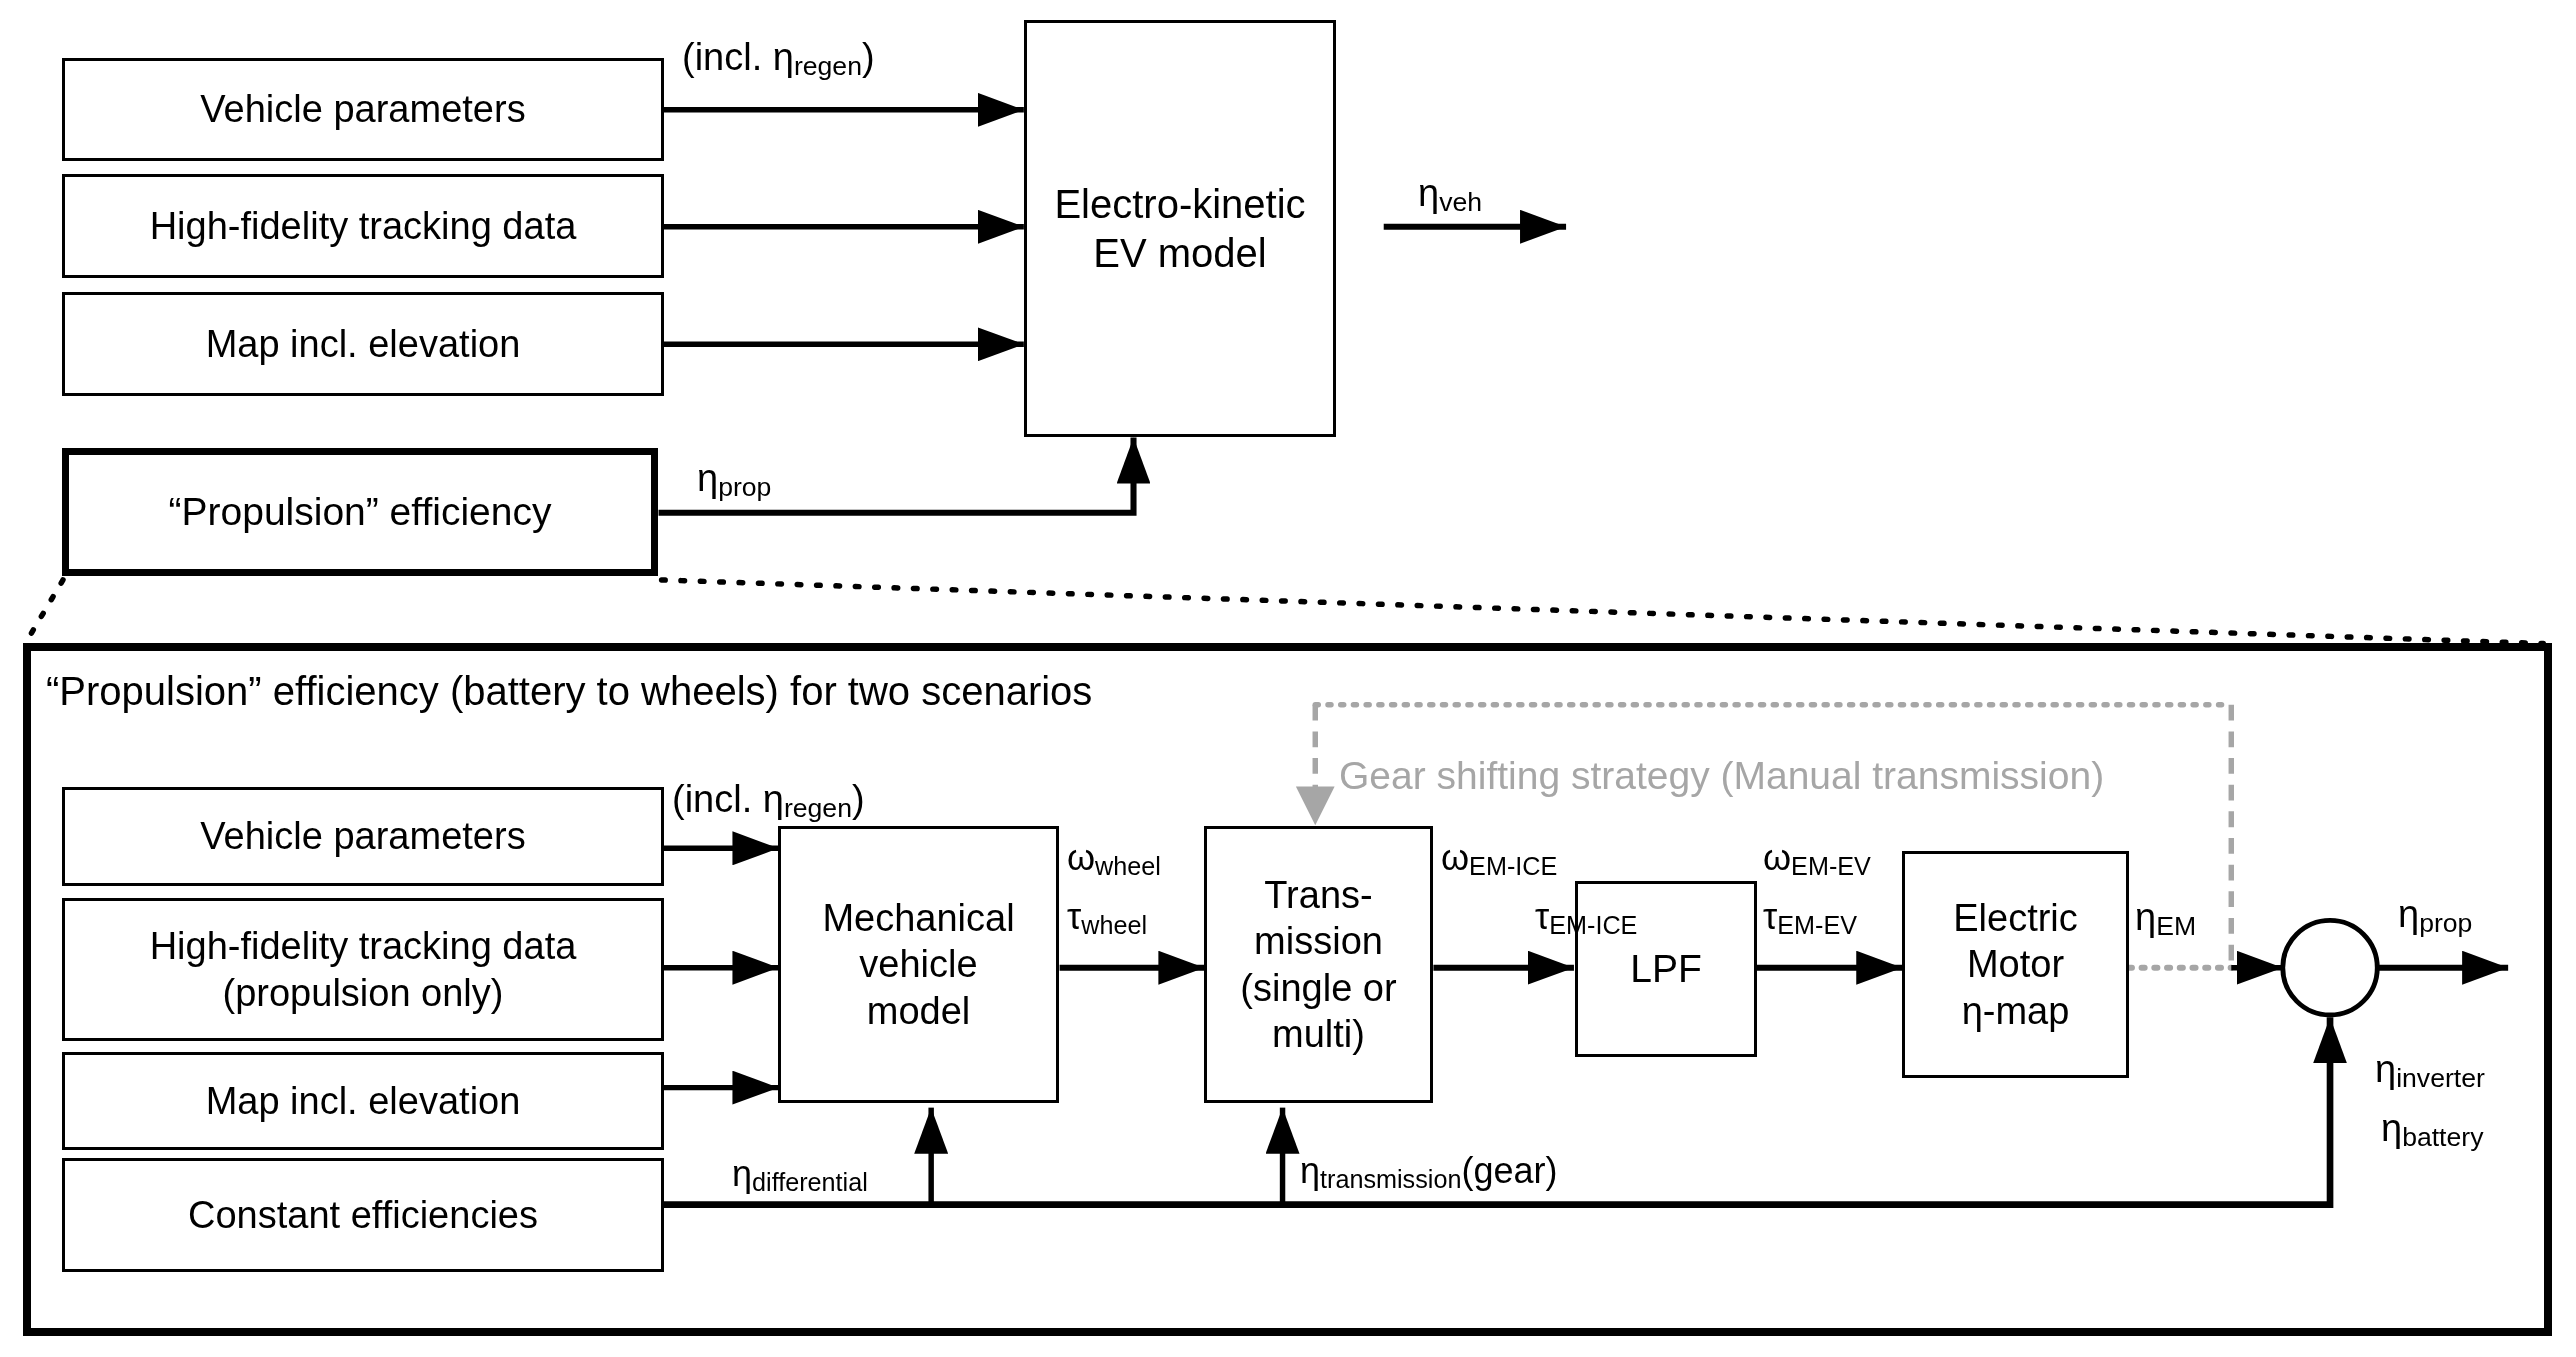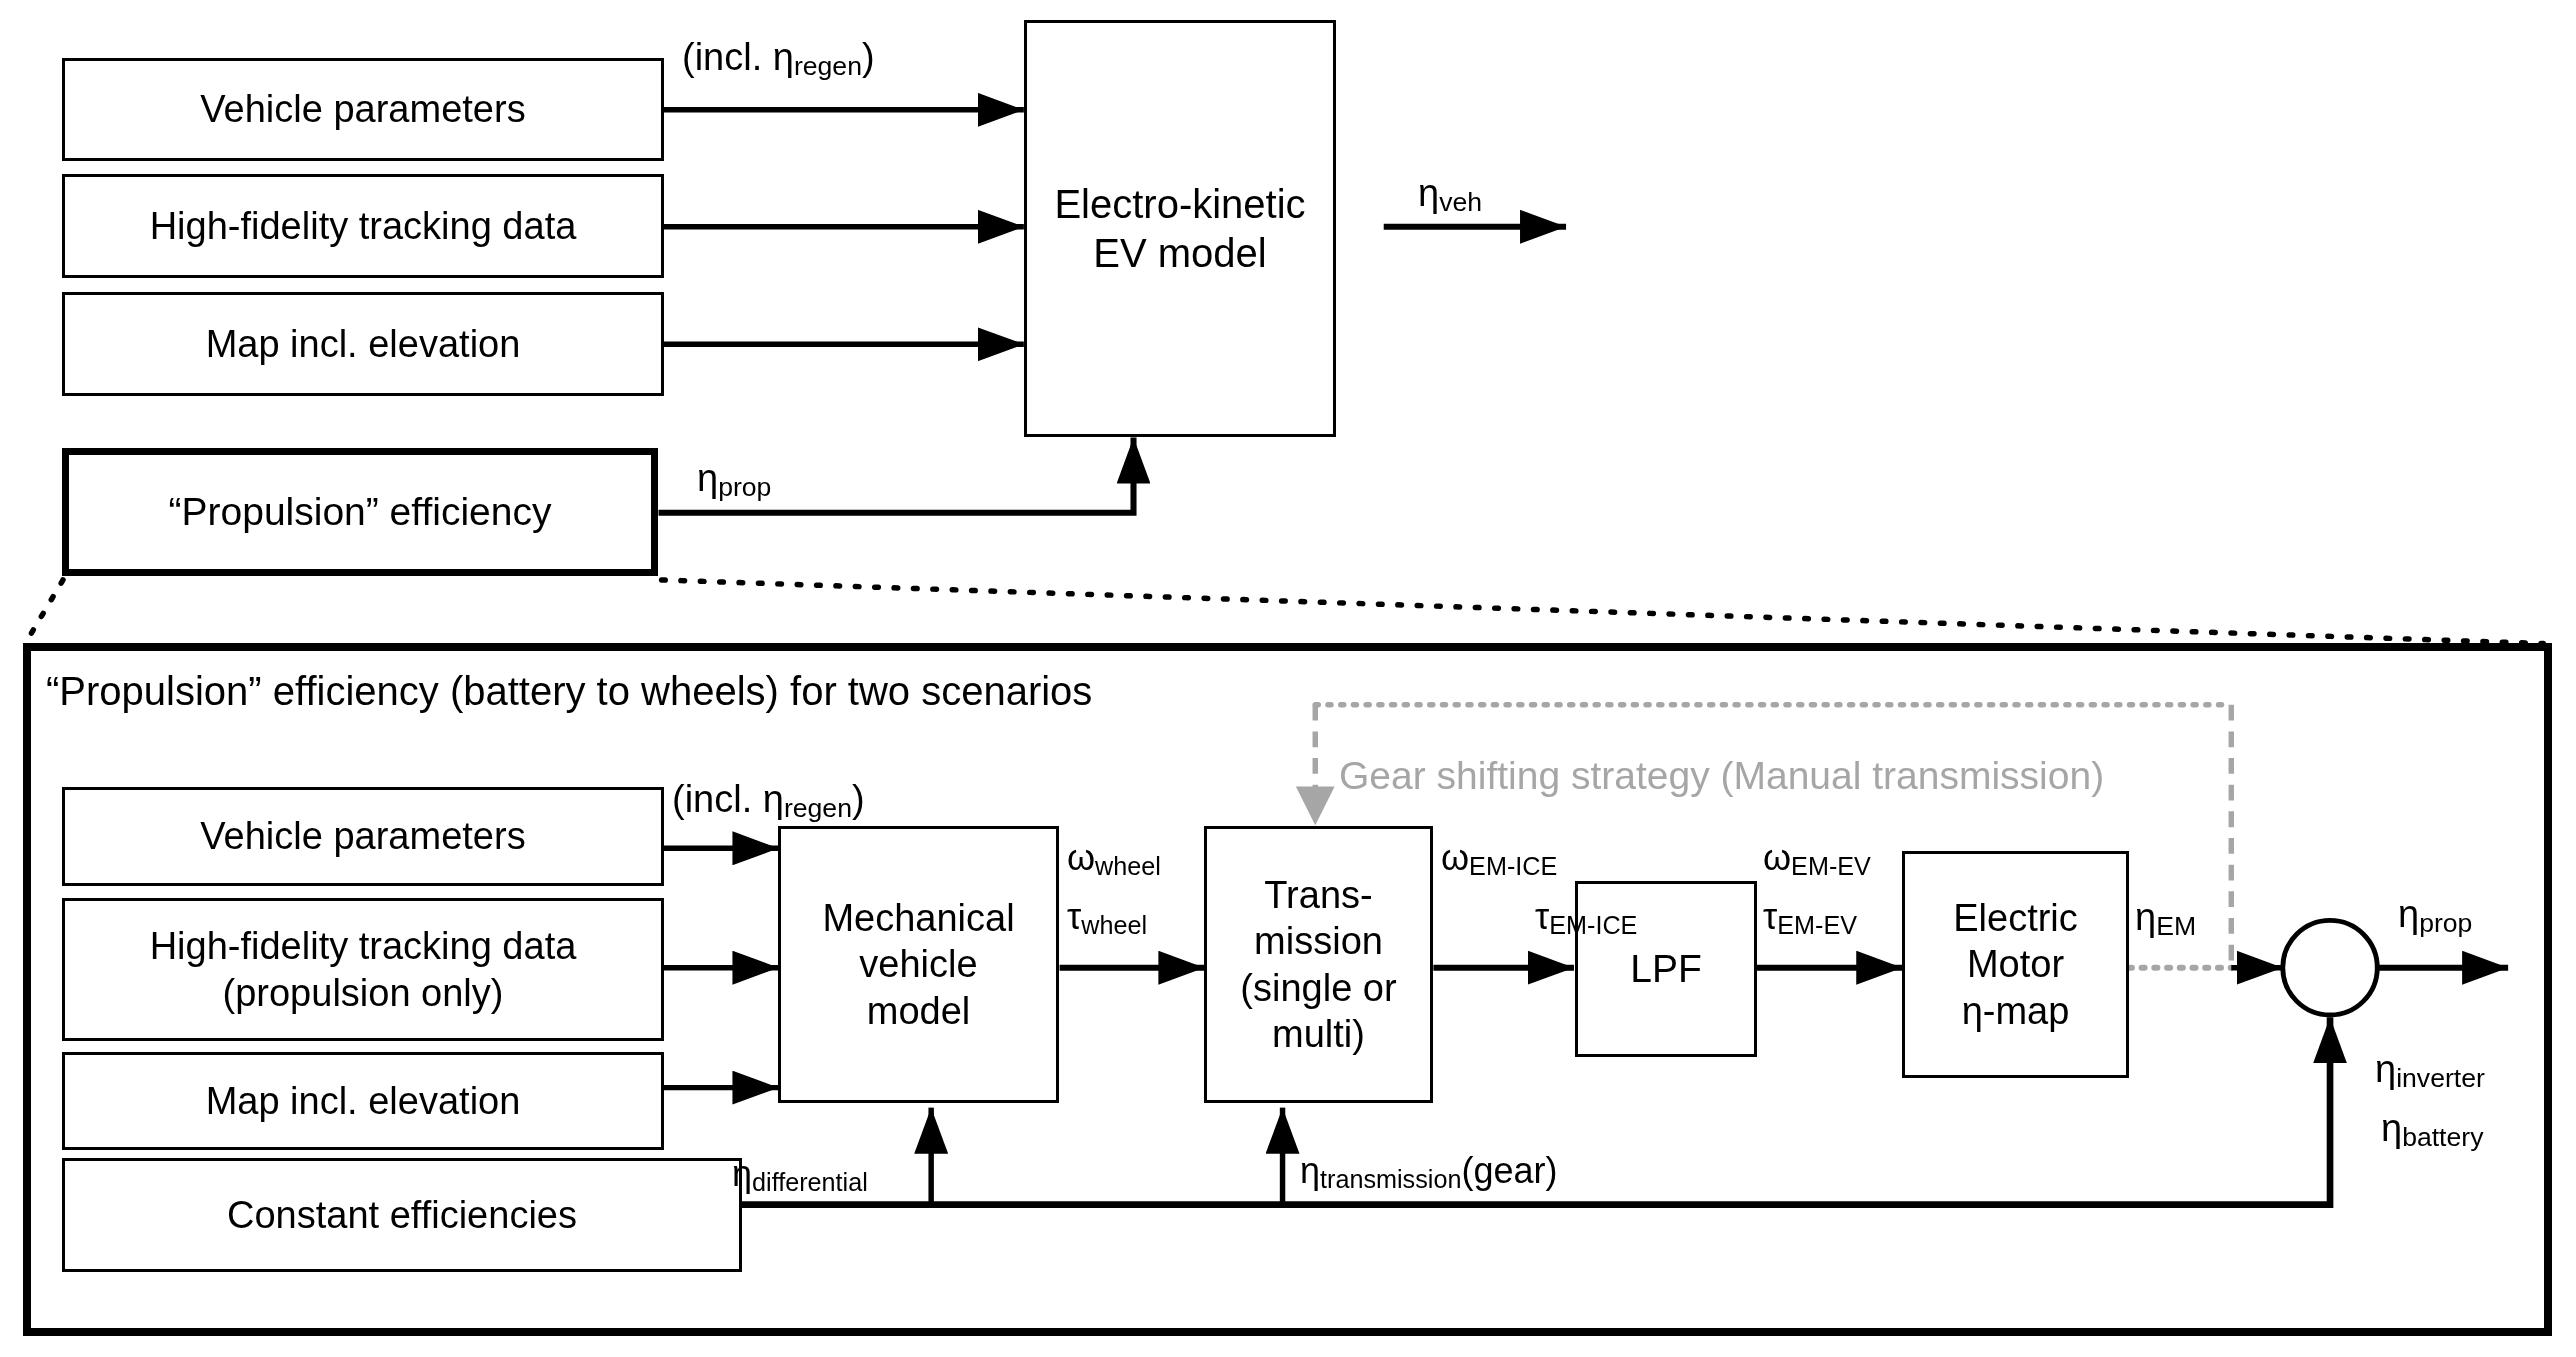--- a/index.html
+++ b/index.html
@@ -135,21 +135,21 @@
   <div class="box" style="left:62px;top:787px;width:602px;height:99px;">
     <div>Vehicle parameters</div>
   </div>
   <div class="box" style="left:62px;top:898px;width:602px;height:143px;">
     <div>High-fidelity tracking data</div>
     <div>(propulsion only)</div>
   </div>
   <div class="box" style="left:62px;top:1052px;width:602px;height:98px;">
     <div>Map incl.  elevation</div>
   </div>
-  <div class="box" style="left:62px;top:1158px;width:680px;height:114px;">
+  <div class="box" style="left:62px;top:1158px;width:602px;height:114px;">
     <div>Constant efficiencies</div>
   </div>
 
   <div class="lbl" style="left:672px;top:780px;">
     <span>(incl. η</span><sub>regen</sub><span>)</span>
   </div>
 
   <div class="box" style="left:778px;top:826px;width:281px;height:277px;">
     <div>Mechanical</div>
     <div>vehicle</div>

